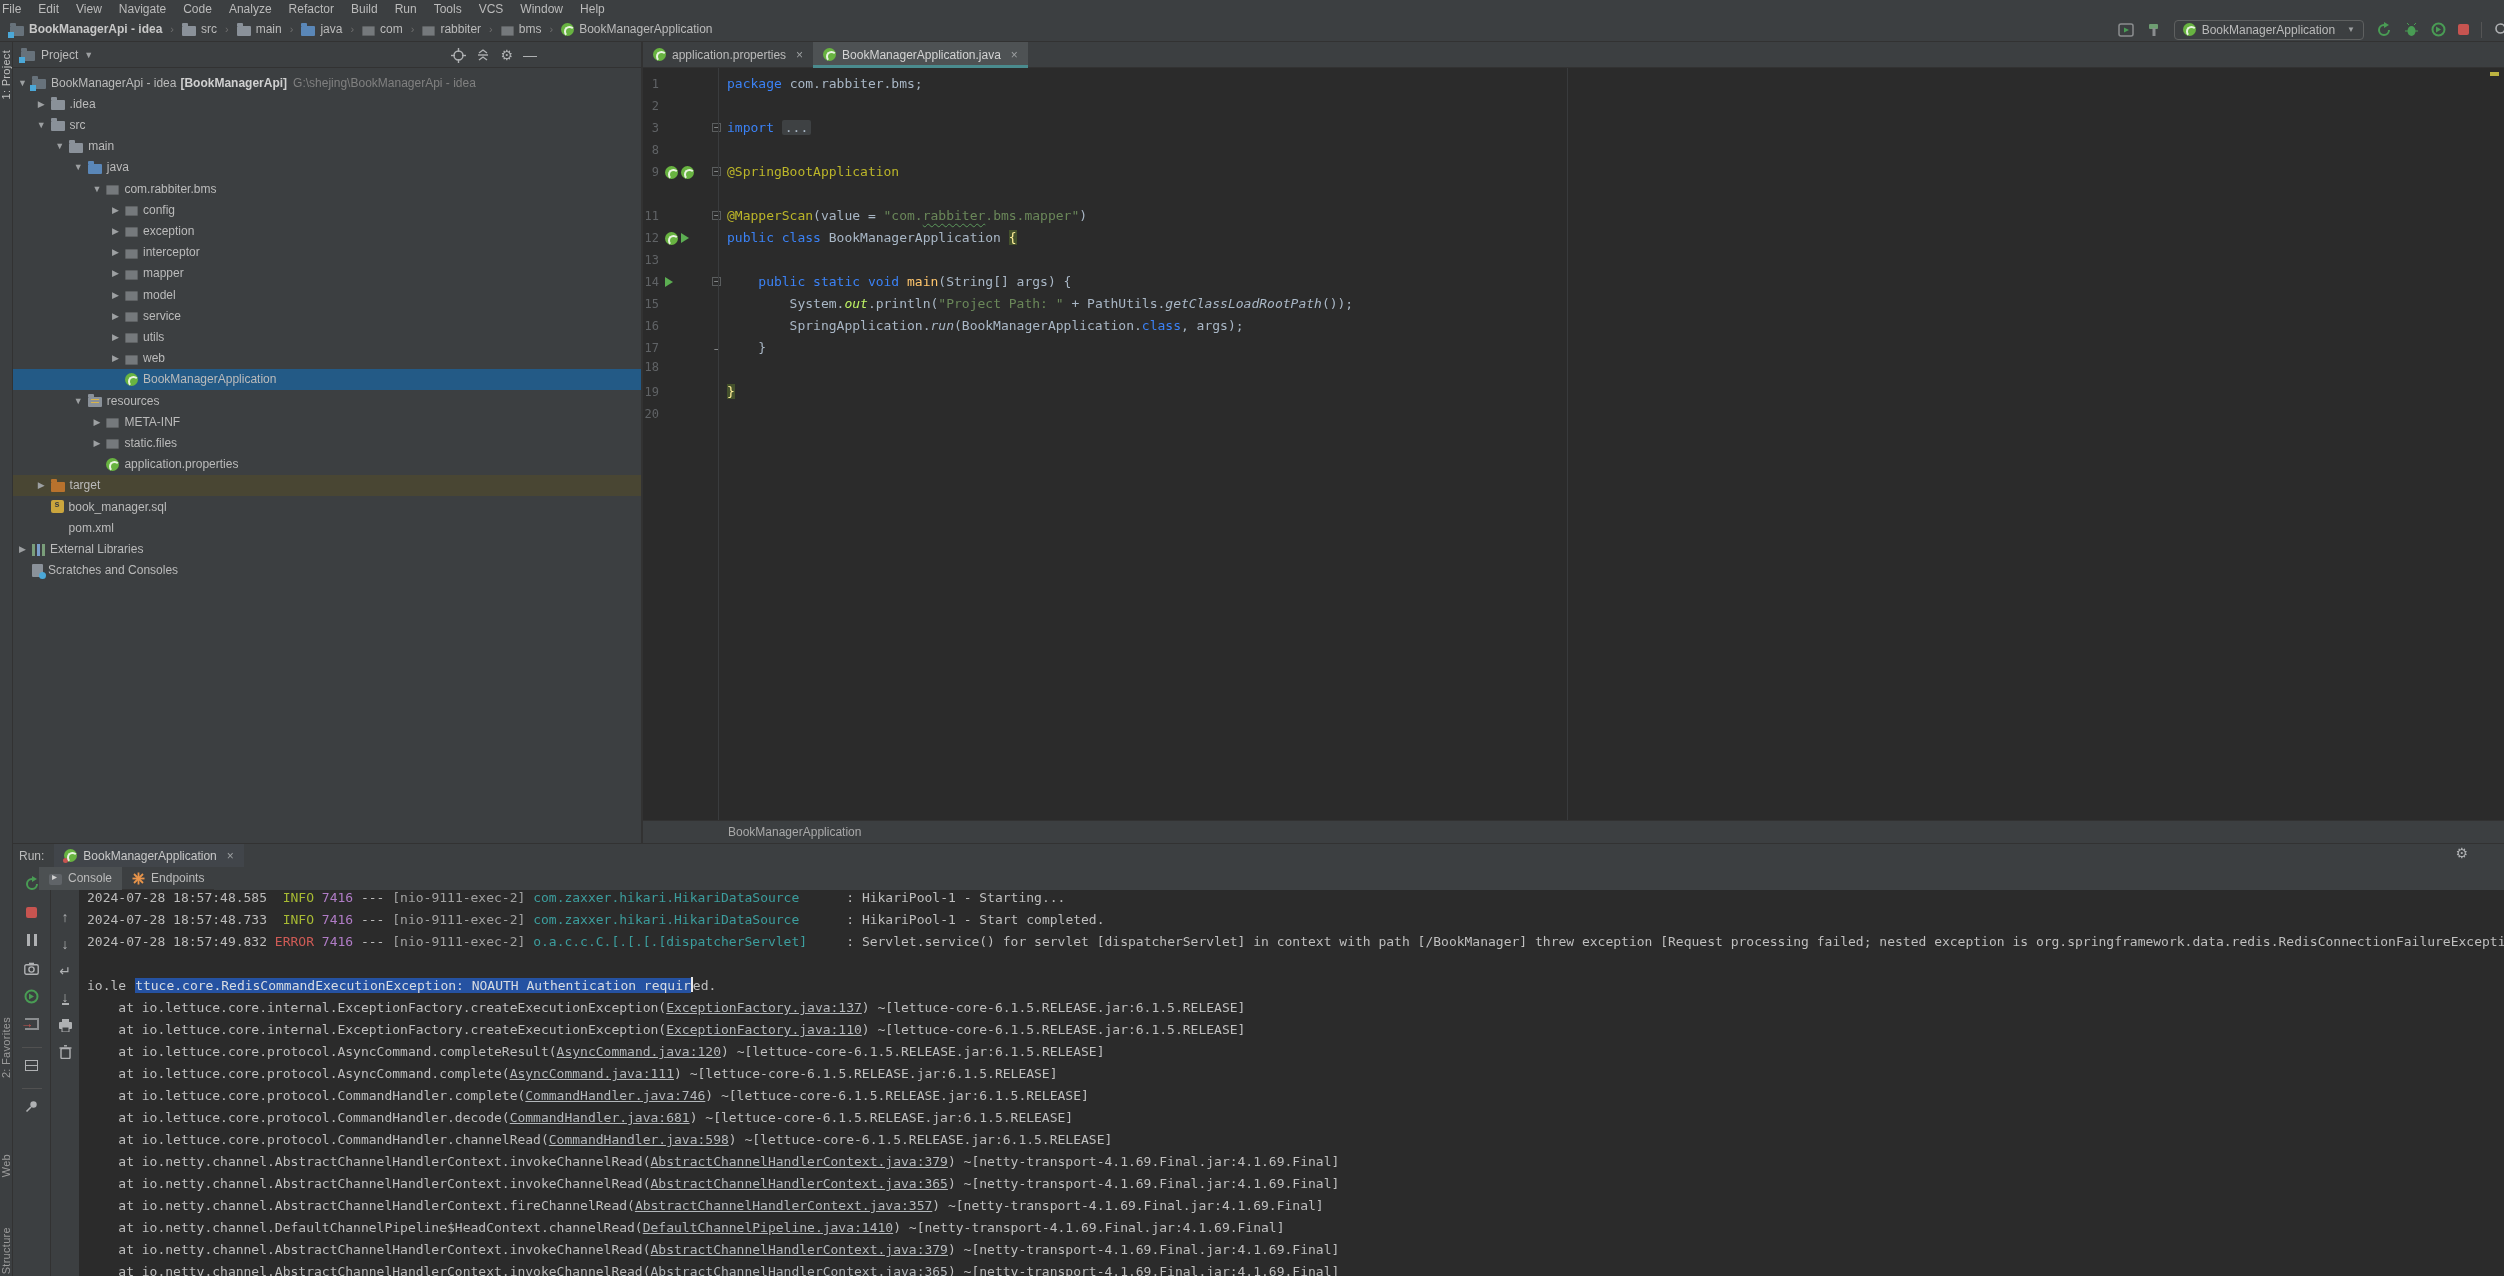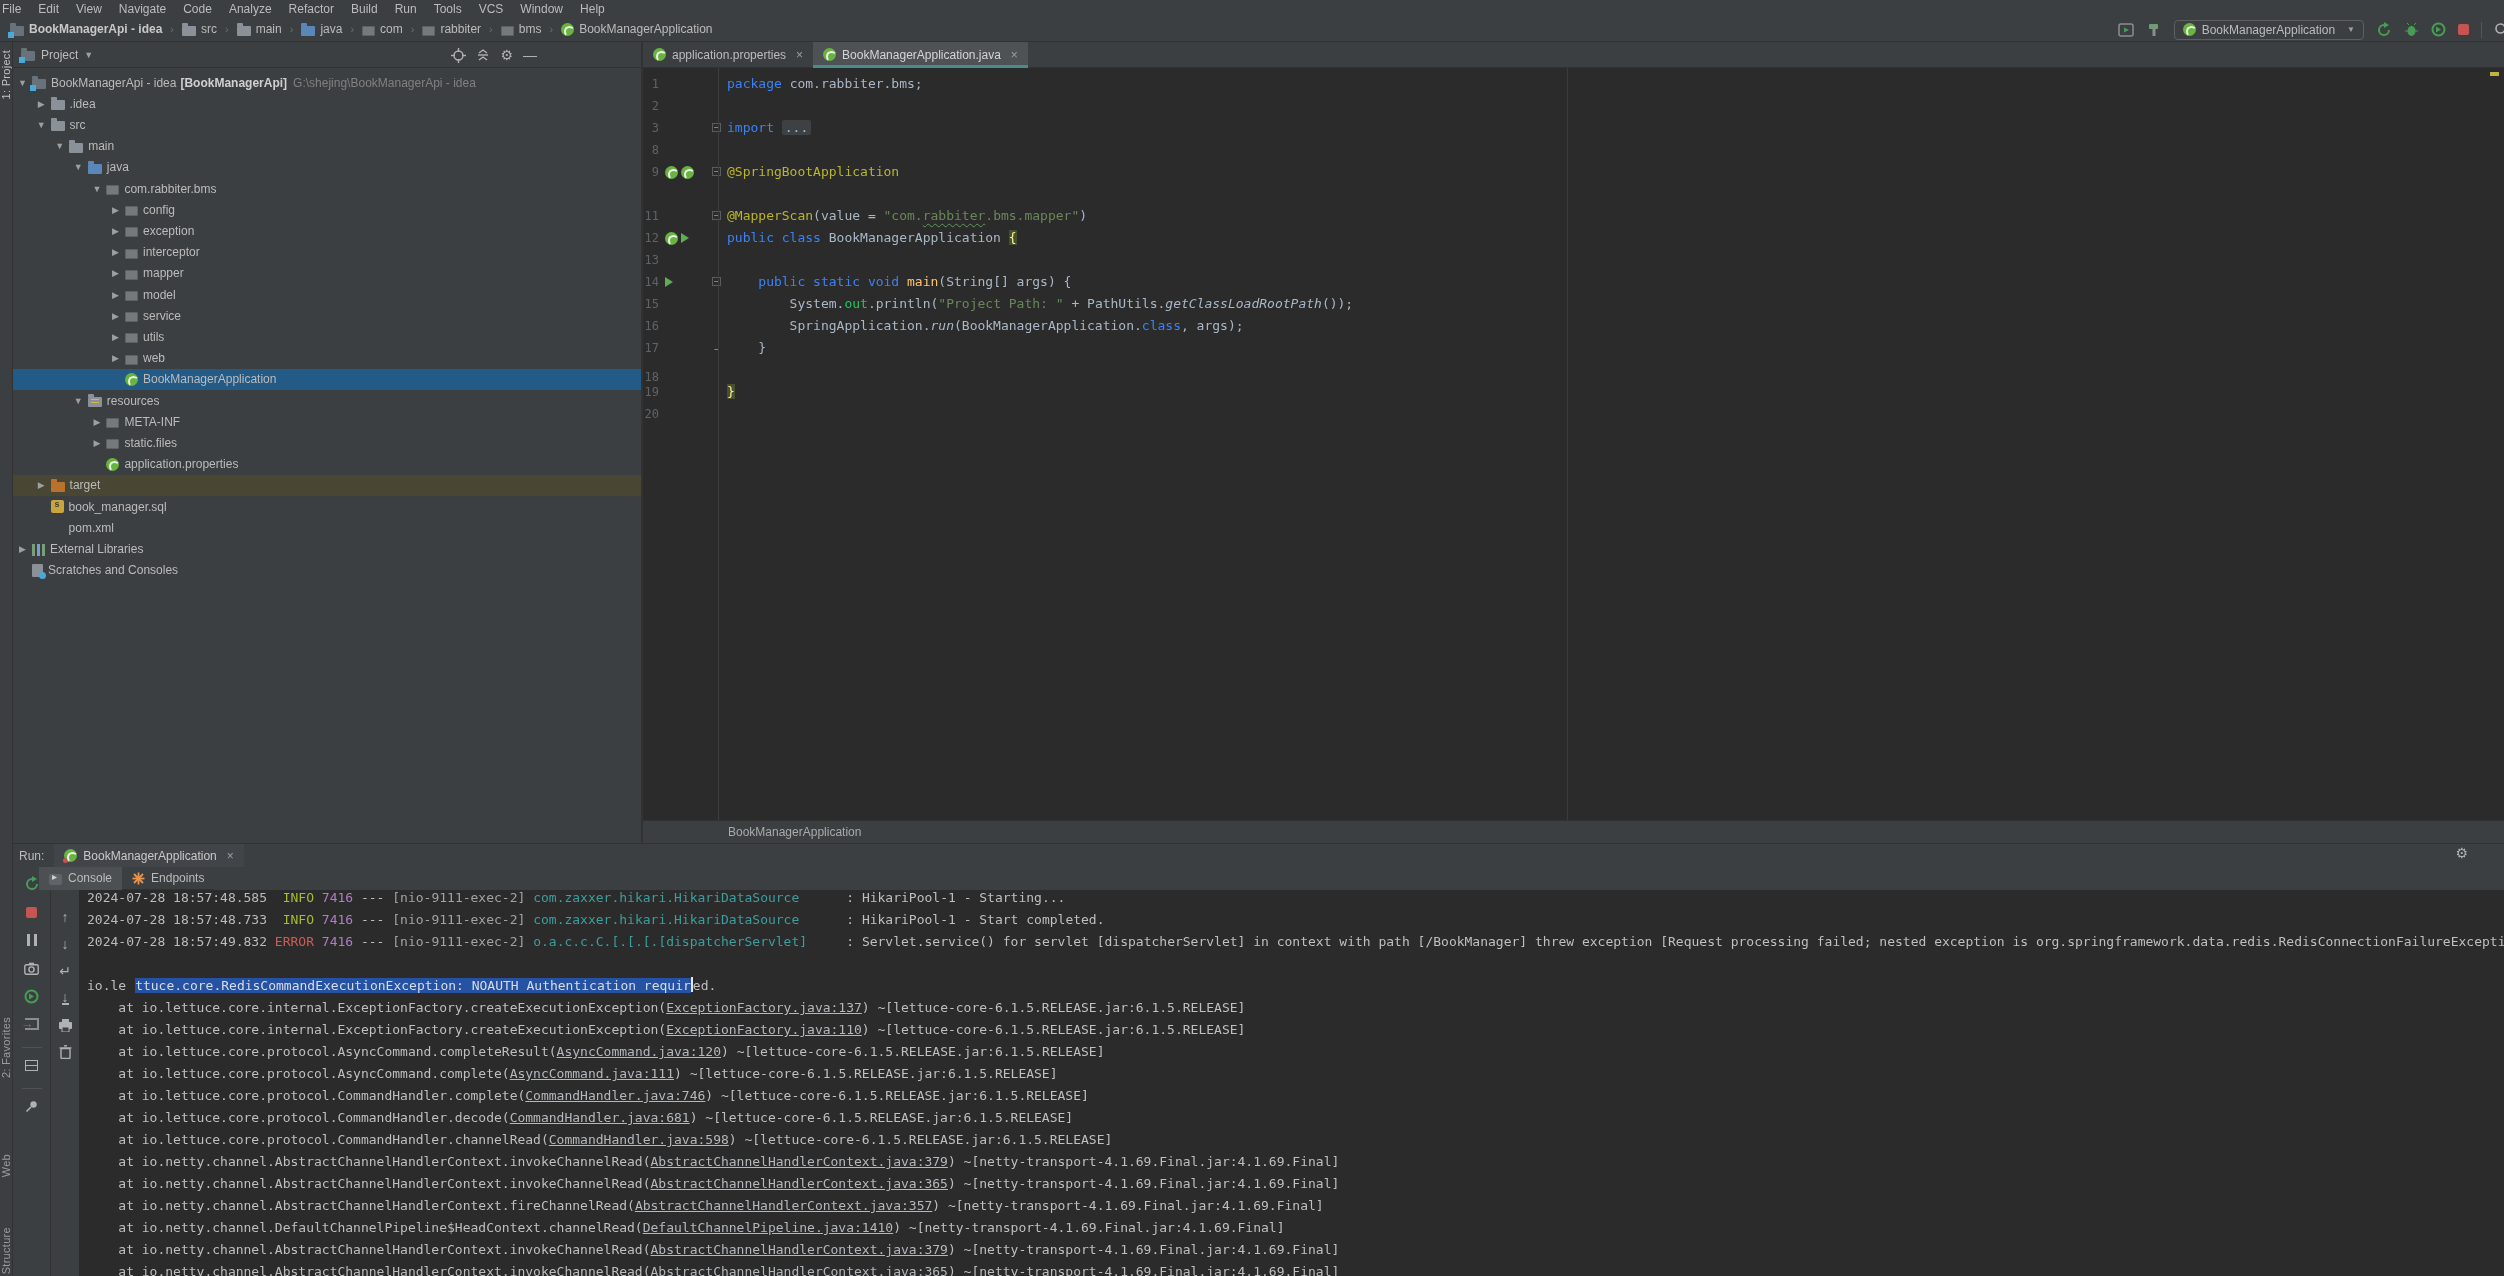--- a/index.html
+++ b/index.html
@@ -63,21 +63,21 @@
   .crow { position:absolute; left:0; width:100%; height:22px; line-height:22px; white-space:pre; }
   .crow .ln { position:absolute; left:0; width:16px; text-align:right; color:#606366; font-size:12px; }
   .crow .gut { position:absolute; left:22px; width:38px; height:22px; display:flex; align-items:center; gap:3px; }
   .crow .fold { position:absolute; left:69px; top:6px; width:9px; height:9px; border:1px solid #5a5d5e;
     color:#9da0a2; font-size:9px; line-height:7px; text-align:center; background:#2b2b2b; }
   .crow .ct { position:absolute; left:84px; }
   #gutsep { position:absolute; left:75px; top:26px; width:1px; height:752px; background:#3a3c3e; }
   #guide { position:absolute; left:924px; top:26px; width:1px; height:752px; background:#393b3d; }
   .kw { color:#3b82f6; } .pl { color:#a9b7c6; } .ann { color:#bbb529; } .str { color:#6a8759; }
   .strw { color:#6a8759; text-decoration:underline wavy #5d9a5d 1px; text-underline-offset:3px; }
-  .fld { color:#22c55e; } .smtd { color:#a9b7c6; font-style:italic; }
+  .fld { color:#bef264; font-style:italic; } .smtd { color:#a9b7c6; font-style:italic; }
   .mdecl { color:#ffc66d; }
   .brace { background:#44512c; color:#ffef98; }
   .foldbox { background:#3e4143; color:#a9b7c6; border-radius:2px; padding:0 3px; }
   #stripe-mark { position:absolute; right:5px; top:30px; width:9px; height:4px; background:#bcb341; }
 
   #ebreadcrumb { position:absolute; left:0; top:778px; width:100%; height:23px; background:#3c3f41;
     border-top:1px solid #323232; font-size:12px; color:#a9a9a9; line-height:23px; padding-left:85px; }
 
   
   #runpanel { position:absolute; left:13px; top:843px; width:2491px; height:433px; background:#3c3f41;
@@ -448,21 +448,21 @@
         <div class="crow" style="top: 49px;"><span class="ln">3</span><span class="fold">−</span><span class="ct"><span class="kw">import </span><span class="foldbox">...</span></span></div>
         <div class="crow" style="top: 71px;"><span class="ln">8</span><span class="ct"></span></div>
         <div class="crow" style="top: 93px;"><span class="ln">9</span><span class="gut"><span class="icn i-spring"></span><span class="icn i-spring"></span></span><span class="fold">−</span><span class="ct"><span class="ann">@SpringBootApplication</span></span></div>
         <div class="crow" style="top: 137px;"><span class="ln">11</span><span class="fold">−</span><span class="ct"><span class="ann">@MapperScan</span><span class="pl">(value = </span><span class="str">"com.</span><span class="strw">rabbiter</span><span class="str">.bms.mapper"</span><span class="pl">)</span></span></div>
         <div class="crow" style="top: 159px;"><span class="ln">12</span><span class="gut"><span class="icn i-springboot"></span><span class="icn i-play sm"></span></span><span class="ct"><span class="kw">public class </span><span class="pl">BookManagerApplication </span><span class="brace">{</span></span></div>
         <div class="crow" style="top: 181px;"><span class="ln">13</span><span class="ct"></span></div>
         <div class="crow" style="top: 203px;"><span class="ln">14</span><span class="gut"><span class="icn i-play sm"></span></span><span class="fold">−</span><span class="ct"><span class="pl">    </span><span class="kw">public static void </span><span class="mdecl">main</span><span class="pl">(String[] args) {</span></span></div>
         <div class="crow" style="top: 225px;"><span class="ln">15</span><span class="ct"><span class="pl">        System.</span><span class="fld">out</span><span class="pl">.println(</span><span class="str">"Project Path: "</span><span class="pl"> + PathUtils.</span><span class="smtd">getClassLoadRootPath</span><span class="pl">());</span></span></div>
         <div class="crow" style="top: 247px;"><span class="ln">16</span><span class="ct"><span class="pl">        SpringApplication.</span><span class="smtd">run</span><span class="pl">(BookManagerApplication.</span><span class="kw">class</span><span class="pl">, args);</span></span></div>
         <div class="crow" style="top: 269px;"><span class="ln">17</span><span class="fold" style="border: none; transform: rotate(180deg);">⌐</span><span class="ct"><span class="pl">    }</span></span></div>
-        <div class="crow" style="top: 298px;"><span class="ln">18</span><span class="ct"></span></div>
+        <div class="crow" style="top: 288px;"><span class="ln">18</span><span class="ct"></span></div>
         <div class="crow" style="top: 313px;"><span class="ln">19</span><span class="ct"><span class="brace">}</span></span></div>
         <div class="crow" style="top: 335px;"><span class="ln">20</span><span class="ct"></span></div>
       </div>
     <div id="gutsep"></div>
     <div id="guide"></div>
     <div id="stripe-mark"></div>
     <div id="ebreadcrumb">BookManagerApplication</div>
   </div>
 
   <div id="runpanel">

